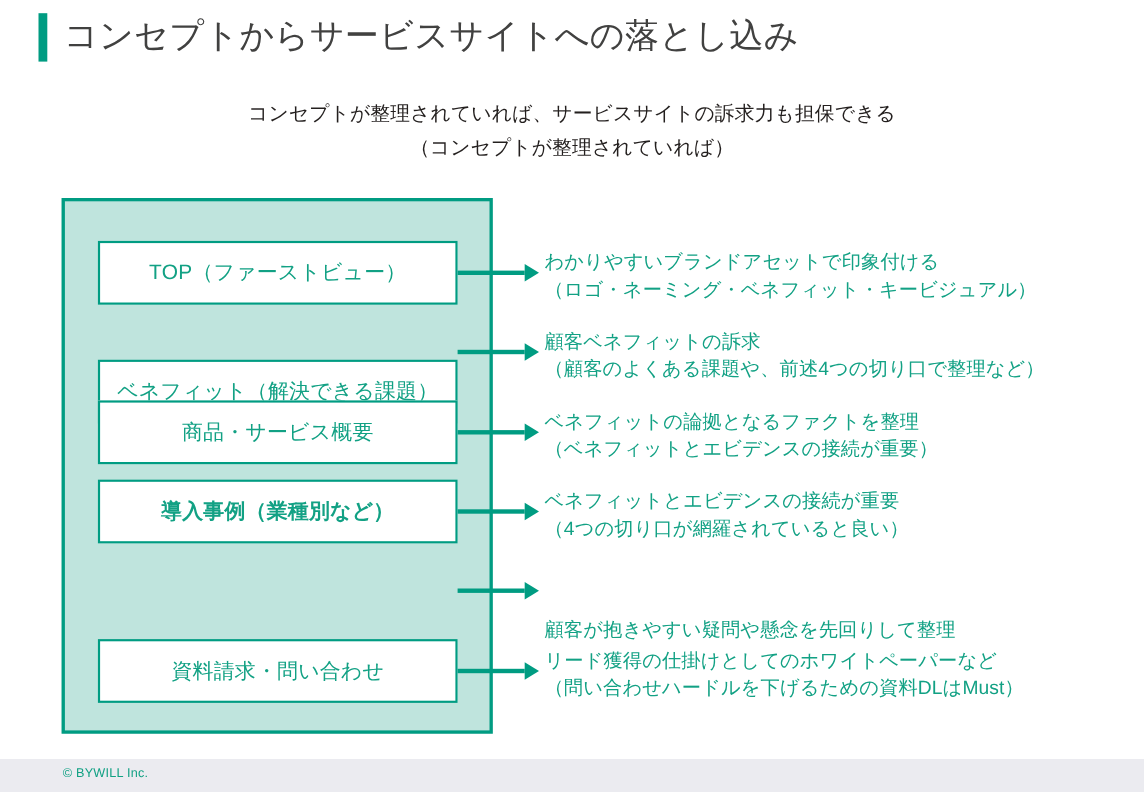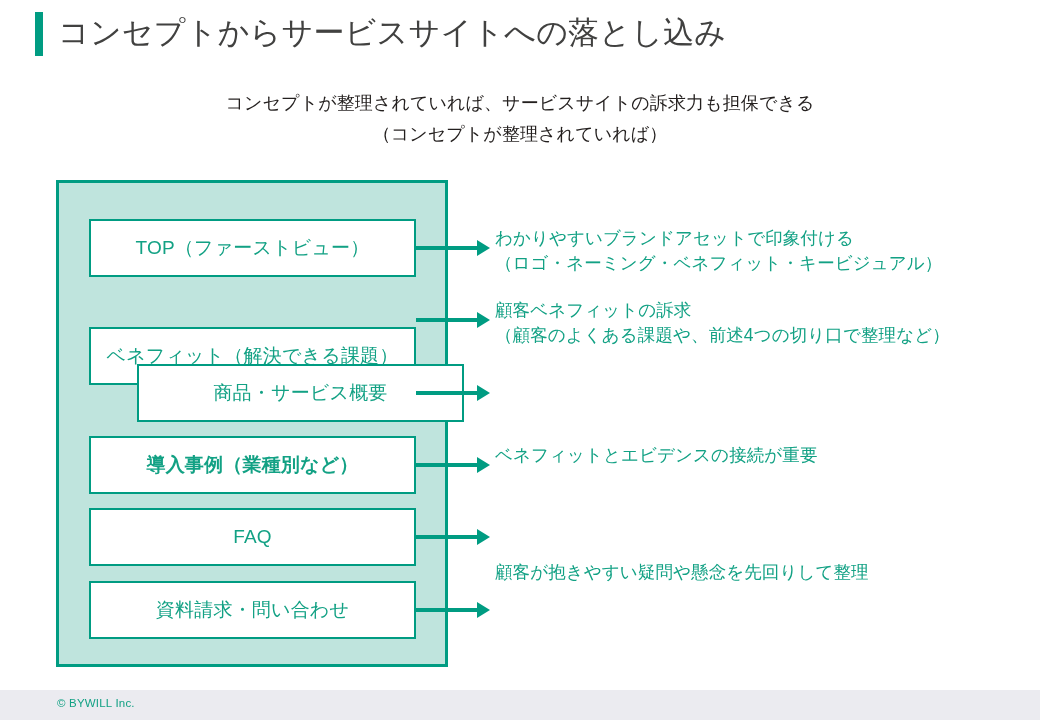--- a/index.html
+++ b/index.html
@@ -199,57 +199,63 @@
     </div>
     <div class="connector" style="left:404px; top:310px; width:74px;">
       <div class="shaft" style="width:61px;"></div>
       <div class="head" style="left:61px;"></div>
     </div>
     <div class="annotation" style="top:298px;">
       <span class="line">顧客ベネフィットの訴求</span>
       <span class="line">（顧客のよくある課題や、前述4つの切り口で整理など）</span>
     </div>
 
-    <div class="step-box" style="top:364px;margin-left:48px;">
+    <div class="step-box" style="top:364px;">
       <span>商品・サービス概要</span>
     </div>
     <div class="connector" style="left:404px; top:383px; width:74px;">
       <div class="shaft" style="width:61px;"></div>
       <div class="head" style="left:61px;"></div>
+    </div>
+    <div class="annotation" style="top:371px;">
+      <span class="line">ベネフィットの論拠となるファクトを整理</span>
+      <span class="line">（ベネフィットとエビデンスの接続が重要）</span>
     </div>
 
     <div class="step-box" style="top:436px;font-weight:bold;">
       <span>導入事例（業種別など）</span>
     </div>
     <div class="connector" style="left:404px; top:455px; width:74px;">
       <div class="shaft" style="width:61px;"></div>
       <div class="head" style="left:61px;"></div>
     </div>
     <div class="annotation" style="top:443px;">
       <span class="line">ベネフィットとエビデンスの接続が重要</span>
-    </div>
-
-    <div class="step-box" style="top:508px;">
-      <span>FAQ</span>
-    </div>
+      <span class="line">（4つの切り口が網羅されていると良い）</span>
+    </div>
+
     <div class="connector" style="left:404px; top:527px; width:74px;">
       <div class="shaft" style="width:61px;"></div>
       <div class="head" style="left:61px;"></div>
     </div>
     <div class="annotation" style="top:528px;margin-top:32px;">
       <span class="line">顧客が抱きやすい疑問や懸念を先回りして整理</span>
     </div>
 
     <div class="step-box" style="top:581px;font-family:Liberation Serif, serif;">
       <span>資料請求・問い合わせ</span>
     </div>
     <div class="connector" style="left:404px; top:600px; width:74px;">
       <div class="shaft" style="width:61px;"></div>
       <div class="head" style="left:61px;"></div>
     </div>
+    <div class="annotation" style="top:588px;">
+      <span class="line">リード獲得の仕掛けとしてのホワイトペーパーなど</span>
+      <span class="line">（問い合わせハードルを下げるための資料DLはMust）</span>
+    </div>
 
   </div>
 
   <div class="footer">
     <div class="footer-text">© BYWILL Inc.</div>
   </div>
 
 </div>
 
 </body></html>

